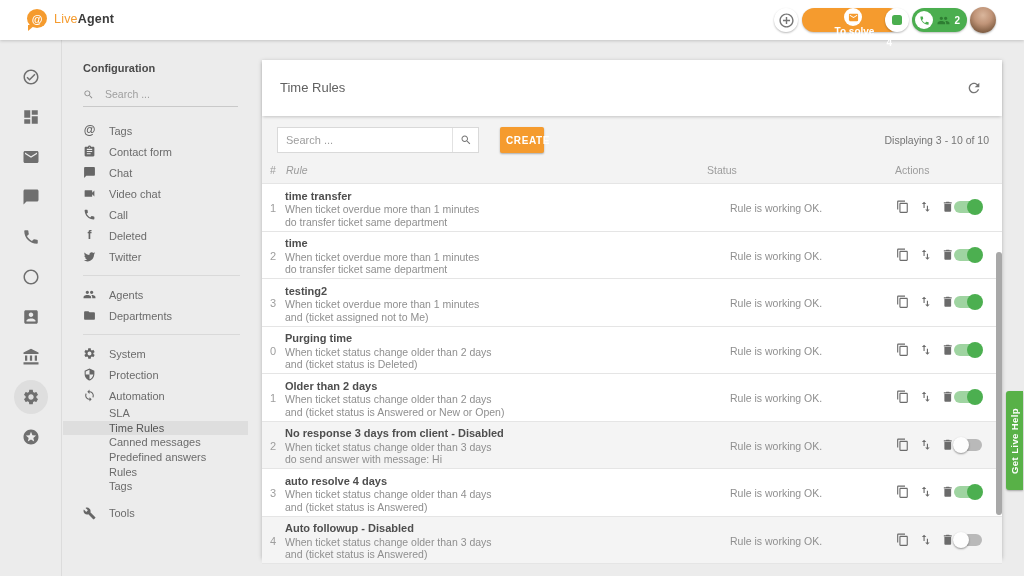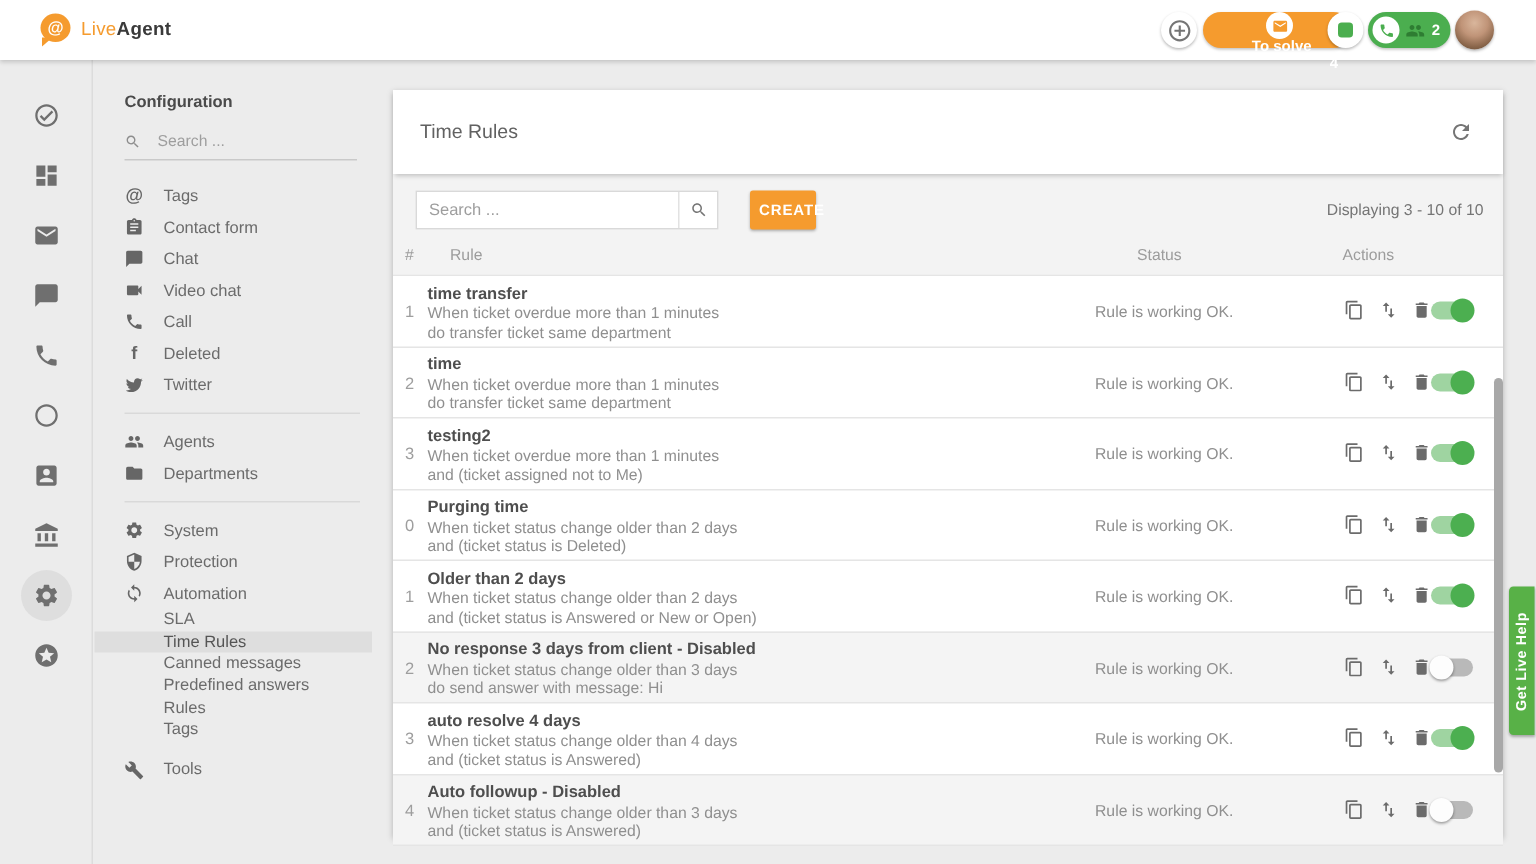--- a/index.html
+++ b/index.html
@@ -77,21 +77,21 @@
   .search-box input{flex:1;border:none;outline:none;padding:0 8px;font-size:11px;color:#555;font-family:inherit;}
   .search-box input::placeholder{color:#9e9e9e;}
   .search-box .mag{width:25px;border-left:1px solid #e2e2e2;display:flex;align-items:center;justify-content:center;cursor:pointer;}
   .search-box .mag svg{width:12px;height:12px;fill:#757575;}
   .create-btn{position:absolute;left:238px;top:11px;width:44px;height:26px;border:none;border-radius:2px;
     background:var(--accent-orange,#F59B2E);color:#fff;font-size:10px;font-weight:700;letter-spacing:.6px;
     box-shadow:0 1px 2px rgba(0,0,0,.3);cursor:pointer;font-family:inherit;}
   .displaying{position:absolute;right:13px;top:18px;font-size:10.5px;color:#757575;}
   .thead{position:relative;height:19px;font-size:10.5px;color:#9c9c9c;}
   .thead span{position:absolute;top:0;}
-  .th-num{left:8px;} .th-rule{left:38px;} .th-status{left:496px;} .th-actions{left:633px;}
+  .th-num{left:8px;} .th-rule{left:24px;font-style:italic;} .th-status{left:445px;} .th-actions{left:633px;}
   .tbody{position:absolute;left:0;top:123px;width:740px;}
   .trow{position:relative;height:46.5px;background:#fff;border-top:1px solid #e5e5e5;cursor:pointer;}
   .trow.off{background:#f4f4f4;}
   .tbody .trow:last-child{border-bottom:1px solid #e5e5e5;}
   .tnum{position:absolute;left:8px;top:18px;font-size:11px;color:#9e9e9e;}
   .tdesc{position:absolute;left:23px;top:5.5px;}
   .ttitle{font-size:11px;font-weight:700;color:#4e4e4e;margin-bottom:1.5px;}
   .tline{font-size:10.5px;color:#8f8f8f;line-height:12.8px;}
   .tstatus{position:absolute;left:468px;top:18px;font-size:10.5px;color:#8f8f8f;}
   .act{position:absolute;top:16px;width:14px;height:14px;}

